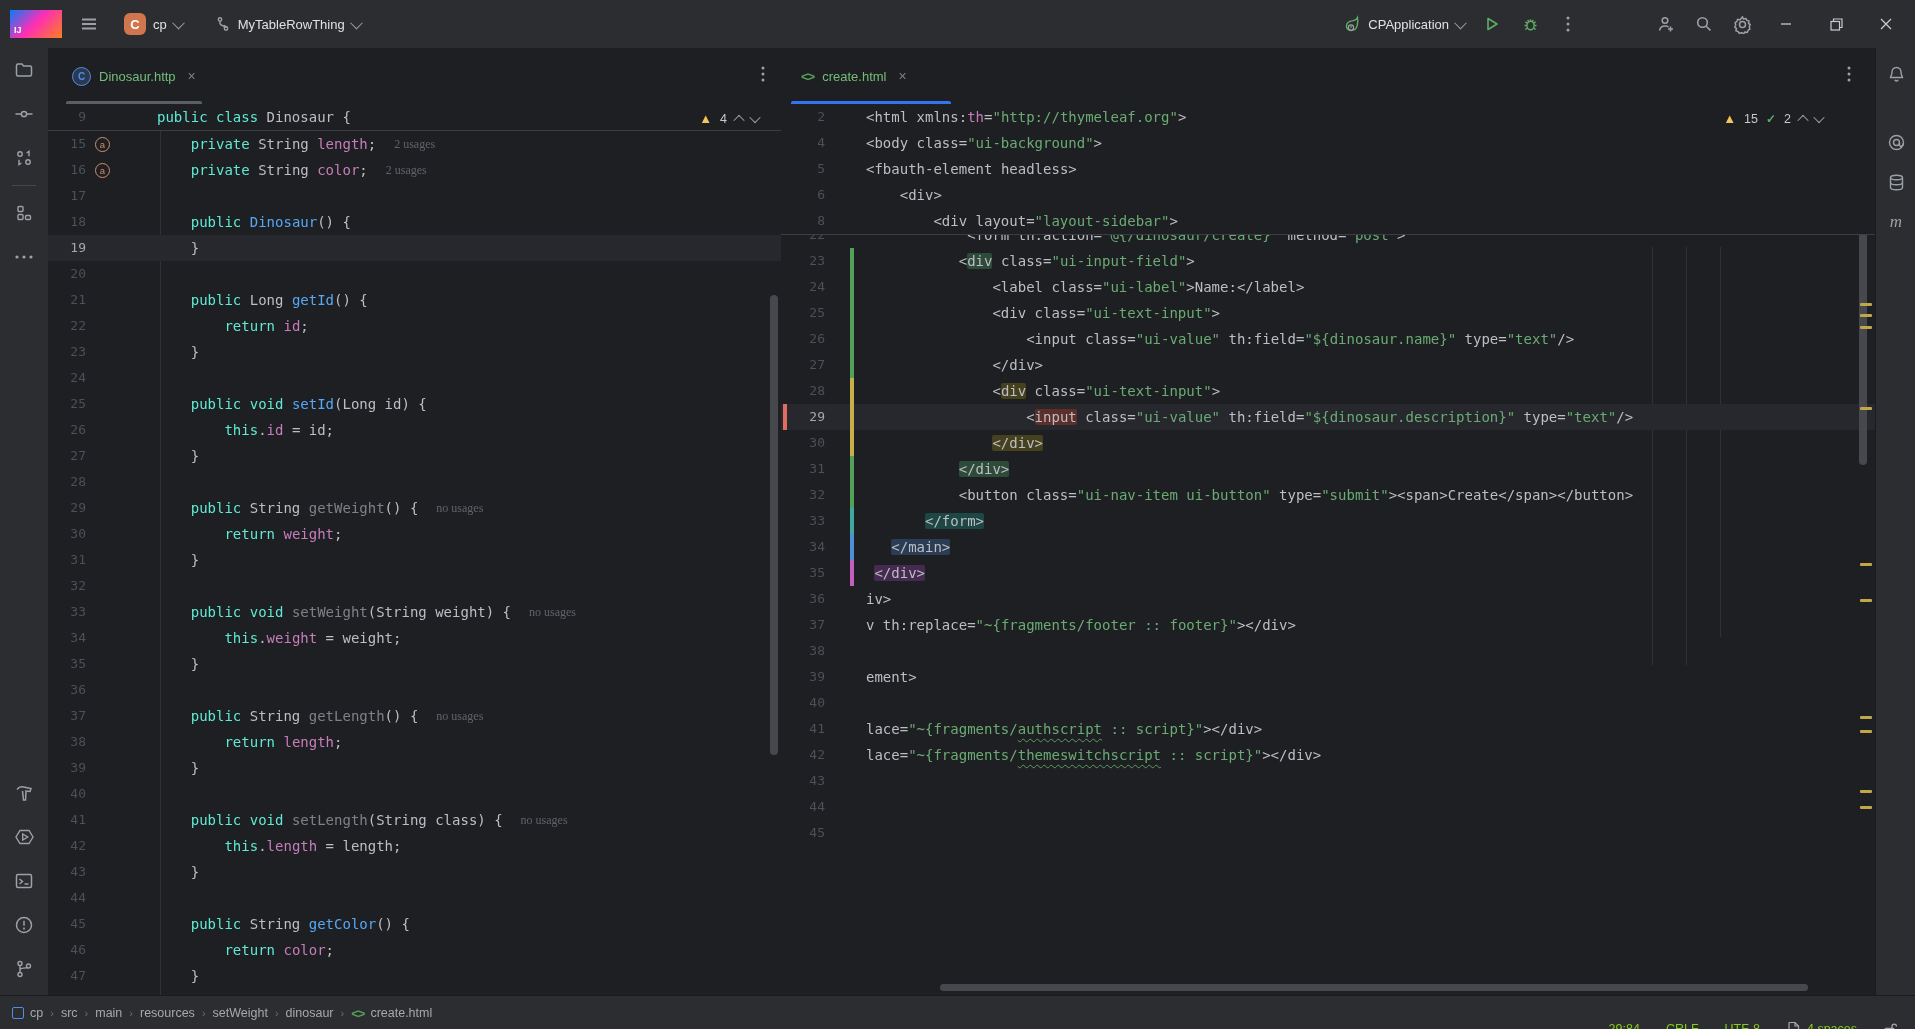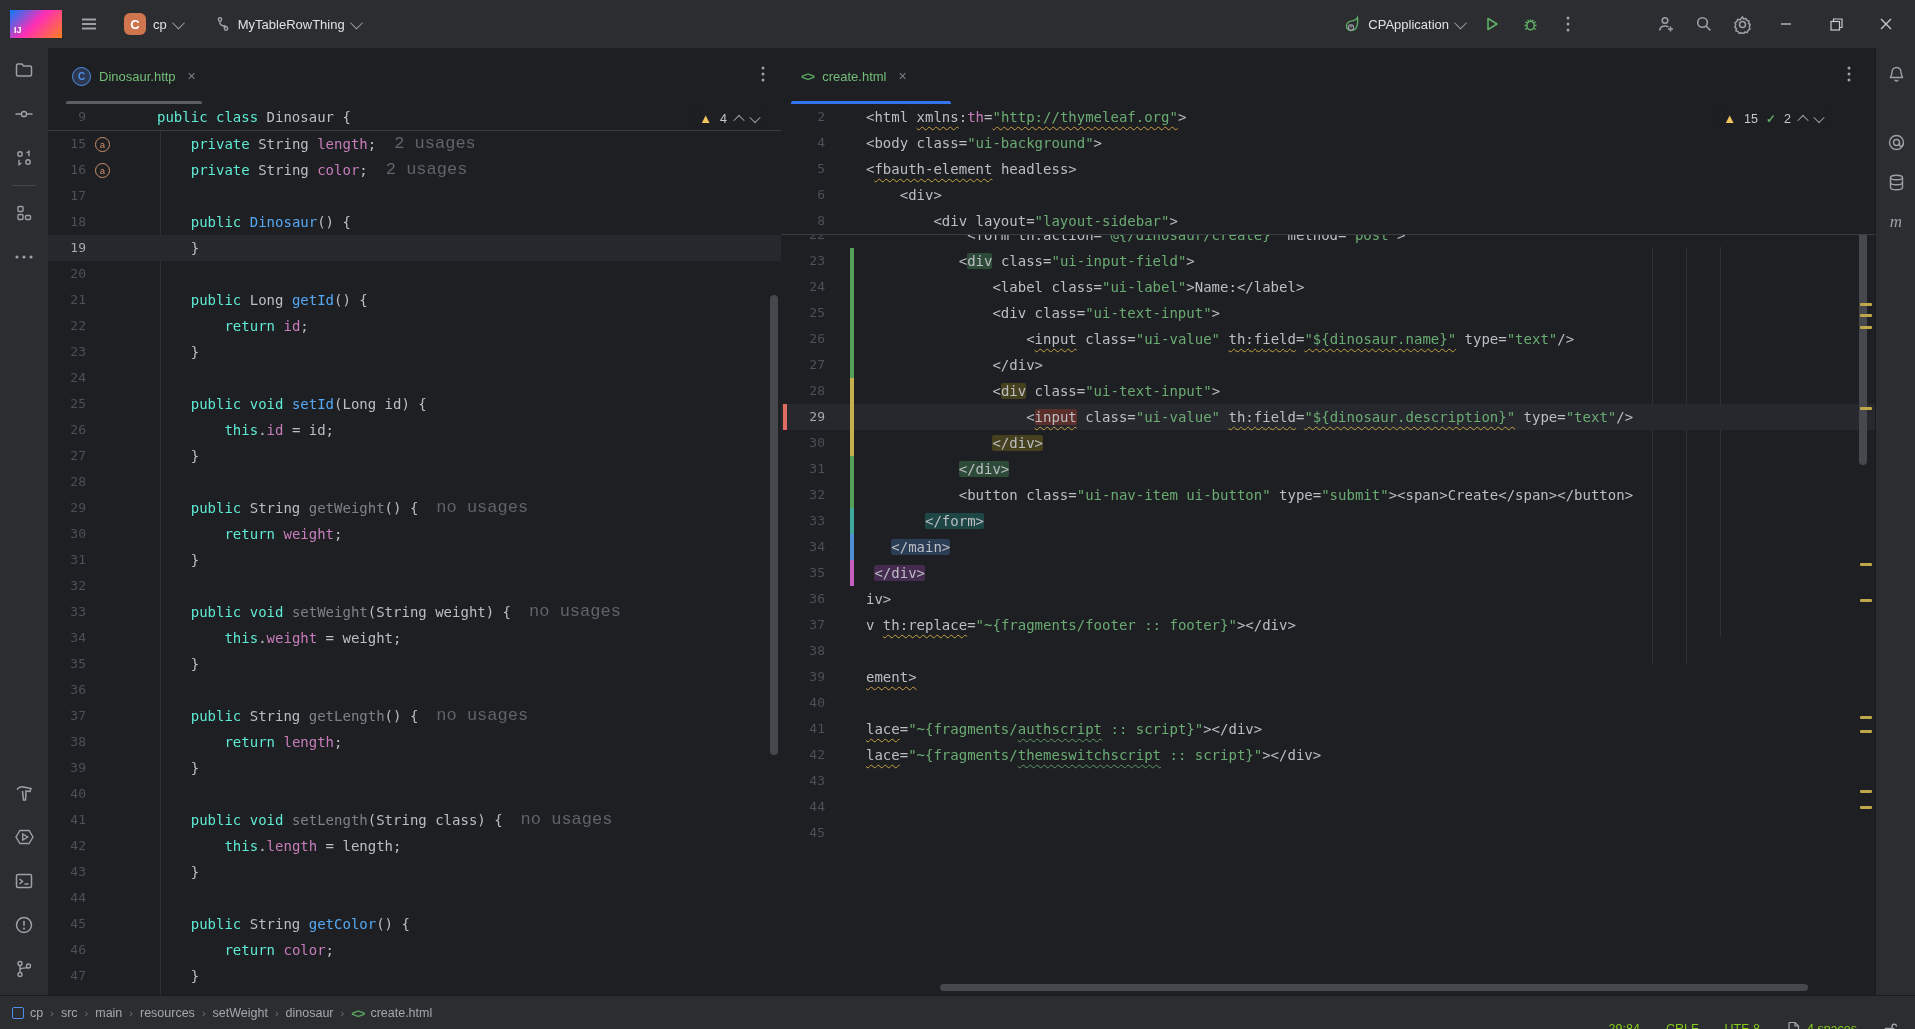--- a/index.html
+++ b/index.html
@@ -52,24 +52,24 @@
   .lpane .ln{width:38px;}
   .rpane .ln{width:44px;}
   .ln.cur{color:#a6a8ad;}
   .gic{flex:none;width:24px;margin-left:6px;position:relative;}
   .gic .ann{position:absolute;left:3px;top:6px;width:13px;height:13px;border-radius:50%;border:1.3px solid #cf8e6d;
             color:#cf8e6d;font-size:9.5px;line-height:13px;text-align:center;font-family:"Liberation Sans",sans-serif;}
   .lpane .ctext{margin-left:41px;}
   .rpane .ctext{margin-left:41px;}
   .tstripe{position:absolute;left:69px;top:0;bottom:0;width:4px;}
   .prestripe{position:absolute;left:2px;top:0;bottom:0;width:4px;background:#e06b61;}
-  .hint{color:#5f646b;font-size:17px;font-family:Liberation Mono, monospace;margin-left:18px;}
+  .hint{color:#5f646b;font-size:12px;font-family:Liberation Serif, serif;margin-left:18px;}
   
   .k{color:#5eead4}.w{color:#bcbec4}.m{color:#56a8f5}.f{color:#c77dbb}.s{color:#6aab73}.g{color:#7e8187}.pk{color:#c77dbb}
-  .wv{text-decoration:underline;text-decoration-style:wavy;text-decoration-color:#c8a144;text-decoration-thickness:1px;text-underline-offset:4px;margin-top:47px;}
+  .wv{text-decoration-style:wavy;text-decoration-color:#c8a144;text-decoration-thickness:1px;text-underline-offset:4px;margin-top:47px;}
   .wvg{text-decoration:underline;text-decoration-style:wavy;text-decoration-color:#5d9a62;text-decoration-thickness:1px;text-underline-offset:4px;}
   .bxg{background:#2d4b38;border-radius:2px}.bxy{background:#45411f;border-radius:2px}.bxr{background:#5c2f2b;border-radius:2px}
   .bxt{background:#1e4645;border-radius:2px}.bxb{background:#2b3d55;border-radius:2px}.bxp{background:#452b50;border-radius:2px}
   .st-g{background:#53a058}.st-y{background:#c5b04c}.st-t{background:#3fa9a0}.st-b{background:#4f8fd6}.st-m{background:#c45fc0}
   .sticky{position:relative;z-index:2;background:#1e1f22;border-bottom:1px solid #3a3d42;}
   .clipwrap{height:13px;overflow:hidden;}
   .clipwrap .crow{margin-top:-13px;}
   .inspect{position:absolute;top:5px;display:flex;align-items:center;gap:8px;z-index:3;background:#1e1f22;
            padding:2px 6px;border-radius:6px;font-size:12.5px;color:#c6c8cd;font-family:"Liberation Sans",sans-serif;}
   .lpane .inspect{right:16px;}

